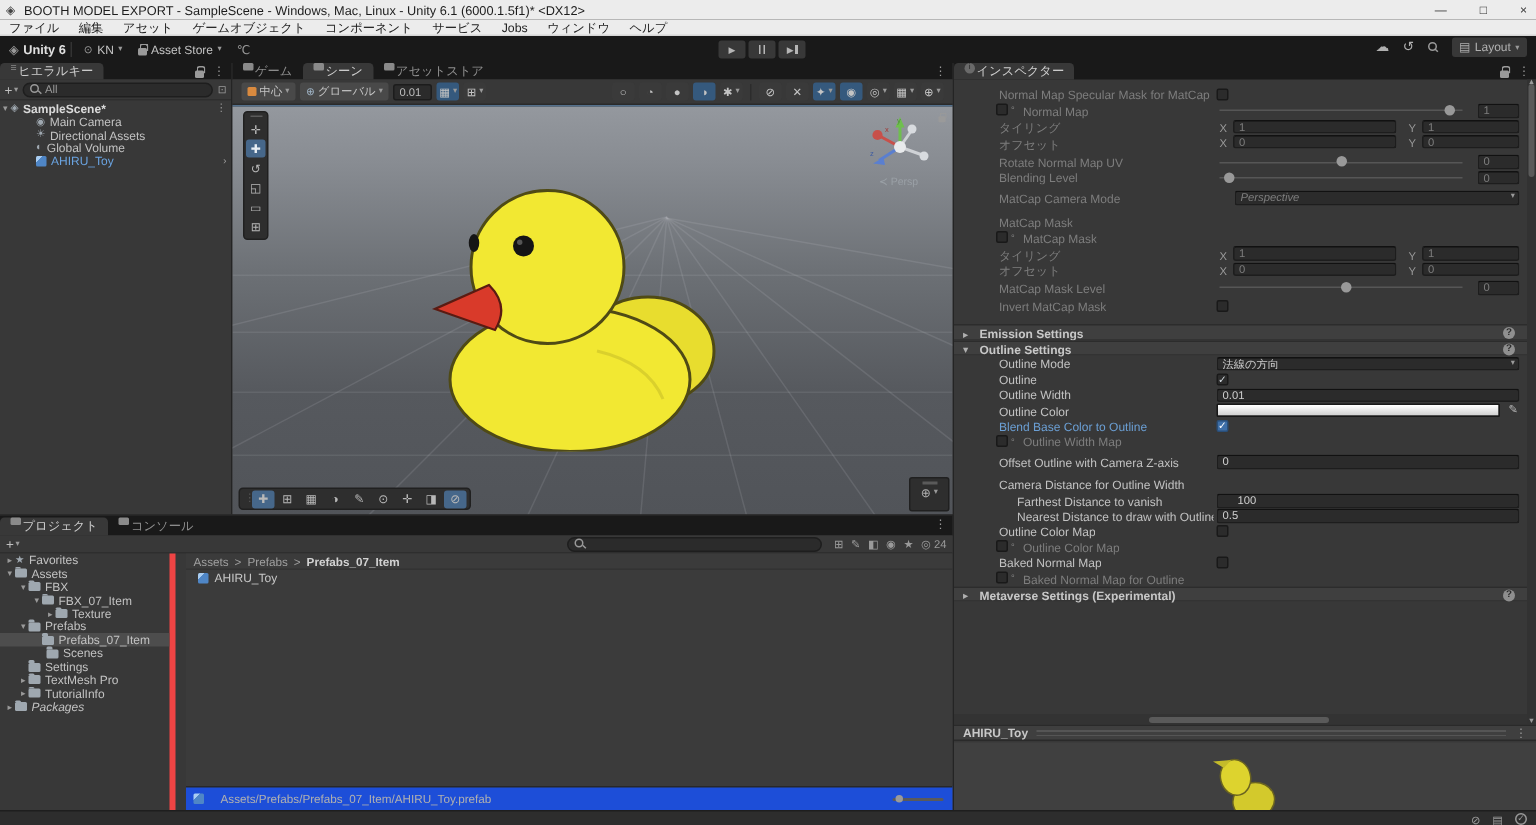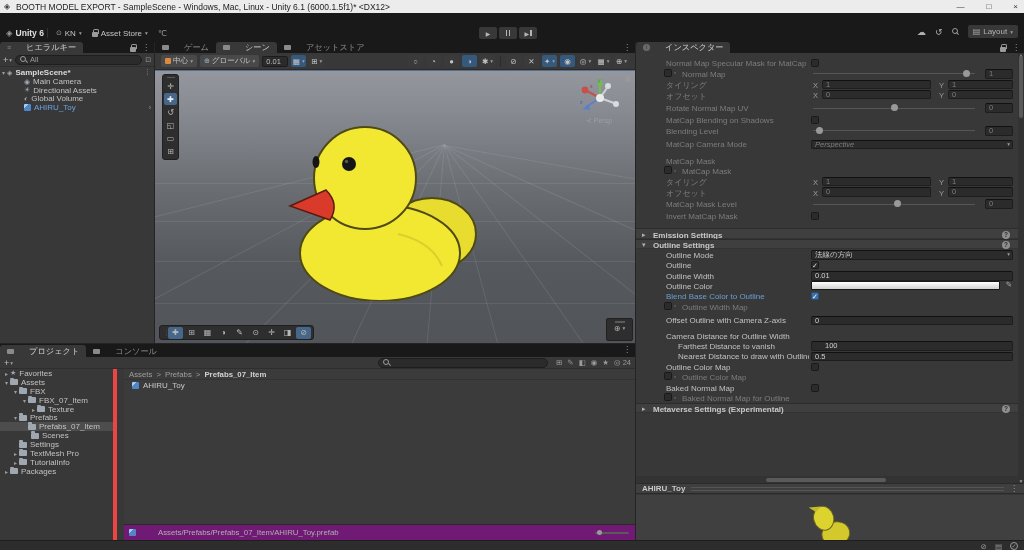--- a/index.html
+++ b/index.html
@@ -21,21 +21,21 @@
 #brand{font-weight:bold;color:#e0e0e0;font-size:8.5px;display:flex;gap:3px;align-items:center;padding-left:6px}
 .tsep{width:1px;height:10px;background:#333;margin:0 3px}
 #playgroup{position:absolute;left:479px;top:27px;display:flex;gap:2px}
 .pbtn{width:18px;height:12px;background:#383838;border-radius:2px;display:flex;align-items:center;justify-content:center;color:#b5b5b5;font-size:6px}
 .pauseb{display:flex;gap:1.5px}.pauseb i{display:block;width:1.5px;height:6px;background:#b5b5b5}
 .stepbar{width:1.5px;height:6px;background:#b5b5b5;margin-left:1px}
 #toolbar-right{position:absolute;right:6px;top:25px;display:flex;align-items:center;gap:9px;color:#b0b0b0;font-size:9px}
 #layout-chip{display:flex;align-items:center;gap:3px;background:#383838;border-radius:2px;height:13px;padding:0 5px;font-size:8px}
 
 .tabstrip{position:absolute;background:#191919;display:flex;align-items:flex-end}
-.tab{height:11px;display:flex;align-items:center;gap:15px;padding:0 7px;color:#8f8f8f;background:transparent;
+.tab{height:11px;display:flex;gap:1px;padding:0 7px;color:#8f8f8f;background:transparent;
 border-radius:3px 3px 0 0;font-size:8.2px;white-space:nowrap}
 .tab.act{background:#383838;color:#cfcfcf}
 .tab-ico{width:7px;height:5px;background:#8a8a8a;border-radius:1px;flex:none}
 .strip-icons{position:absolute;top:1px;display:flex;gap:6px;align-items:center;color:#9a9a9a;font-size:8px}
 .i-lock{width:6px;height:5px;background:#9a9a9a;border-radius:1px;position:relative;margin-top:3px}
 .i-lock:before{content:"";position:absolute;left:1px;top:-3px;width:4px;height:4px;border:1px solid #9a9a9a;border-bottom:none;border-radius:2px 2px 0 0}
 .i-mag{width:7px;height:7px;position:relative;flex:none}
 .i-mag:before{content:"";position:absolute;left:0;top:0;width:4px;height:4px;border:1px solid #9a9a9a;border-radius:50%}
 .i-mag:after{content:"";position:absolute;left:4.5px;top:4.5px;width:3px;height:1px;background:#9a9a9a;transform:rotate(45deg)}
 
@@ -131,21 +131,21 @@
 .trow{position:relative;height:8.9px;display:flex;align-items:center;white-space:nowrap;font-size:8px;color:#c2c2c2}
 .trow.sel{background:#4d4d4d}
 .trow .arr{width:7px;flex:none;text-align:center;color:#9a9a9a;font-size:6px}
 .i-folder{width:8px;height:6px;background:#9fa8b0;border-radius:1px;position:relative;flex:none;margin-right:3px}
 .i-folder:before{content:"";position:absolute;left:0;top:-1.5px;width:3.5px;height:1.5px;background:#9fa8b0;border-radius:1px 1px 0 0}
 .i-star{color:#9fa8b0;font-size:7px;margin-right:3px}
 #proj-main{position:absolute;left:124px;top:25px;right:0;bottom:16px;background:#3b3b3b}
 #breadcrumb{height:11px;display:flex;align-items:center;gap:4px;padding:0 5px;font-size:7.8px;color:#9f9f9f;border-bottom:1px solid #333}
 #breadcrumb .last{color:#d2d2d2;font-weight:bold}
 #proj-item{display:flex;align-items:center;height:10px;padding:0 8px;font-size:8px;color:#c8c8c8;gap:1px}
-#proj-footer{position:absolute;left:124px;right:0;bottom:0;height:16px;background:#701a75;border-top:1px solid #282828;display:flex;align-items:center;padding:0 5px;gap:19px;font-size:7.8px;color:#b0b0b0}
+#proj-footer{position:absolute;left:124px;right:0;bottom:0;height:16px;background:#1d4ed8;border-top:1px solid #282828;display:flex;align-items:center;padding:0 5px;gap:8px;font-size:7.8px;color:#b0b0b0}
 #zoom-slider{position:absolute;right:6px;bottom:6px;width:34px;height:2px;background:#5a5a5a;border-radius:1px}
 #zoom-slider i{position:absolute;left:2px;top:-2px;width:5px;height:5px;border-radius:50%;background:#9a9a9a}
 
 #statusbar{left:0;top:540px;width:1024px;height:10px;background:#2d2d2d;border-top:1px solid #1e1e1e}
 #status-icons{position:absolute;right:6px;top:0.5px;display:flex;gap:8px;align-items:center;color:#9a9a9a;font-size:7.5px}
 .okcirc{width:8px;height:8px;border-radius:50%;border:1px solid #9a9a9a;color:#9a9a9a;font-size:6px;line-height:7px;text-align:center}
 </style>
 </head>
 <body>
 
@@ -154,20 +154,31 @@
   <div class="abs" id="titlebar">
     <span class="logo">◈</span>
     <span>BOOTH MODEL EXPORT - SampleScene - Windows, Mac, Linux - Unity 6.1 (6000.1.5f1)* &lt;DX12&gt;</span>
     <span id="wincontrols">
       <span>—</span>
       <span>□</span>
       <span>×</span>
     </span>
   </div>
 
+  <div class="abs" id="menubar">
+      <span class="menu-item">ファイル</span>
+      <span class="menu-item">編集</span>
+      <span class="menu-item">アセット</span>
+      <span class="menu-item">ゲームオブジェクト</span>
+      <span class="menu-item">コンポーネント</span>
+      <span class="menu-item">サービス</span>
+      <span class="menu-item">Jobs</span>
+      <span class="menu-item">ウィンドウ</span>
+      <span class="menu-item">ヘルプ</span>
+    </div>
 
   <div class="abs" id="maintoolbar">
     <span id="brand">
       <span style="color:#9a9a9a">◈</span>
       <span>Unity 6</span>
     </span>
     <span class="tsep"></span>
     <span class="tchip">
       <span style="font-size:7px;color:#9a9a9a">⊙</span>
       <span>KN</span>
@@ -420,38 +431,32 @@
           </span>
         </div>
         <div class="irow dis" style="margin-top: 3px;">
           <span class="lbl">Rotate Normal Map UV</span>
           <span class="ctrl">
             <span class="track"></span>
             <span class="thumb" style="left: 79.5px;"></span>
             <span class="fld" style="right: 0px; width: 28px;">0</span>
           </span>
         </div>
-        <div class="irow dis" style="margin-top: 2px;">
-          <span class="lbl">MatCap Blending on Shadows</span>
-          <span class="ctrl">
-            <span class="cb"></span>
-          </span>
-        </div>
         <div class="irow dis">
           <span class="lbl">Blending Level</span>
           <span class="ctrl">
             <span class="track"></span>
             <span class="thumb" style="left: 5.1px;"></span>
             <span class="fld" style="right: 0px; width: 28px;">0</span>
           </span>
         </div>
         <div class="irow dis" style="margin-top: 3px;">
           <span class="lbl">MatCap Camera Mode</span>
           <span class="ctrl">
-            <span class="fld" style="left: 0px; right: 0px; font-style: italic;">Perspective</span>
+            <span class="fld" style="left: 12px; right: 0px; font-style: italic;">Perspective</span>
             <span class="ddarr">▾</span>
           </span>
         </div>
         <div class="irow dis" style="margin-top: 6px;">
           <span class="lbl">MatCap Mask</span>
         </div>
         <div class="irow dis objrow">
           <span class="cb lblside"></span>
           <span class="objdot">◦</span>
           <span class="lbl">MatCap Mask</span>
@@ -688,21 +693,21 @@
         <div class="trow" style="padding-left: 12px;">
           <span class="arr">▸</span>
           <span class="i-folder"></span>
           <span>TextMesh Pro</span>
         </div>
         <div class="trow" style="padding-left: 12px;">
           <span class="arr">▸</span>
           <span class="i-folder"></span>
           <span>TutorialInfo</span>
         </div>
-        <div class="trow" style="padding-left: 3px;">
+        <div class="trow" style="padding-left: 3px; font-style: italic;">
           <span class="arr">▸</span>
           <span class="i-folder"></span>
           <span>Packages</span>
         </div>
       </div>
     <div id="proj-main">
       <div id="breadcrumb">
           <span>Assets</span>
           <span>&gt;</span>
           <span>Prefabs</span>

